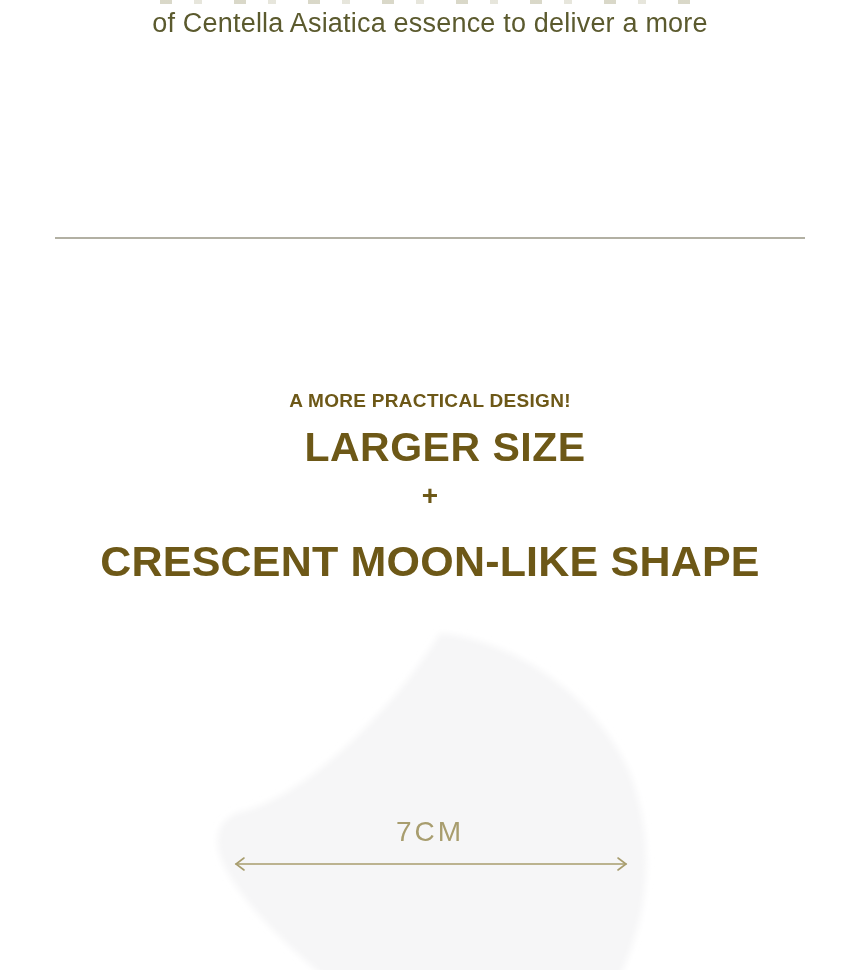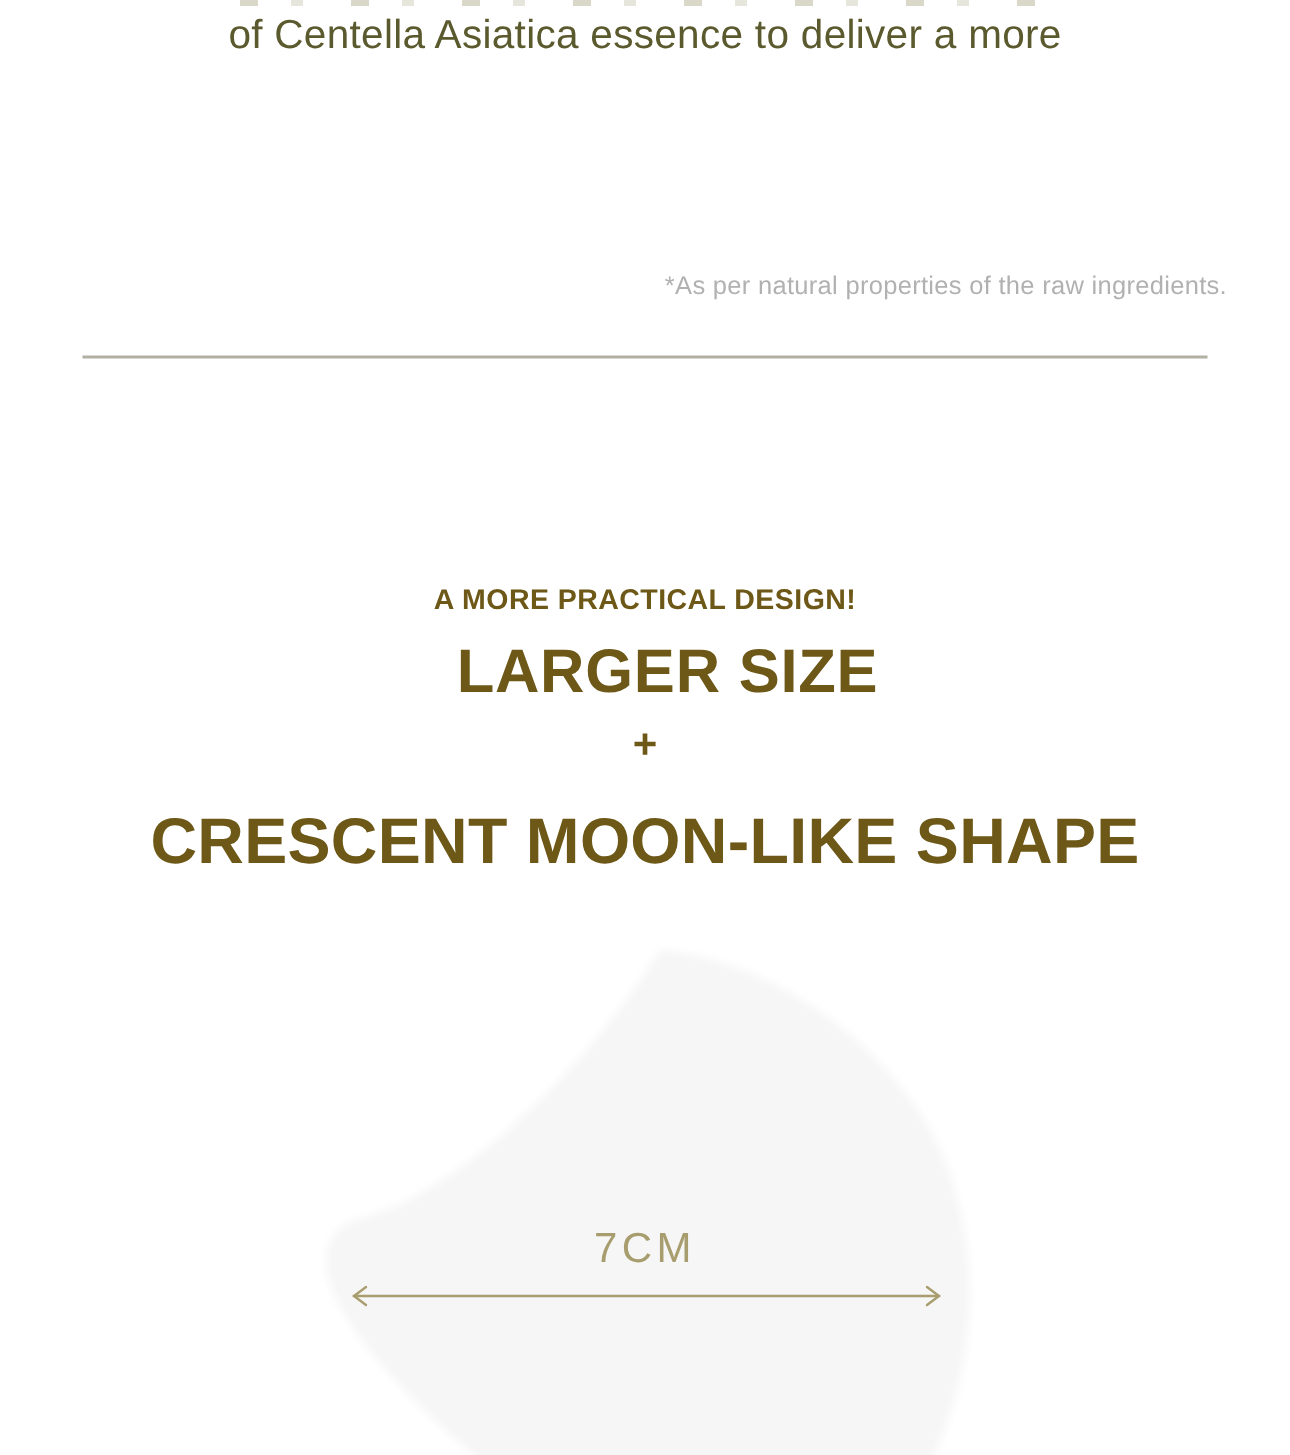--- a/index.html
+++ b/index.html
@@ -102,21 +102,20 @@
 </style>
 </head>
 <body>
 
 <div id="page">
 
   <div class="remnants"></div>
 
   <div class="intro-line l1">of Centella Asiatica essence to deliver a more</div>
 
-  <div class="footnote">*As per natural properties of the raw ingredients.</div>
 
   <div class="divider"></div>
 
   <div class="heading kicker">A MORE PRACTICAL DESIGN!</div>
   <div class="heading headline1">LARGER SIZE</div>
   <div class="heading plus">+</div>
   <div class="heading headline2">CRESCENT MOON-LIKE SHAPE</div>
 
   <svg class="patch-svg" viewBox="0 0 470 350" xmlns="http://www.w3.org/2000/svg" aria-hidden="true">
     <defs>

